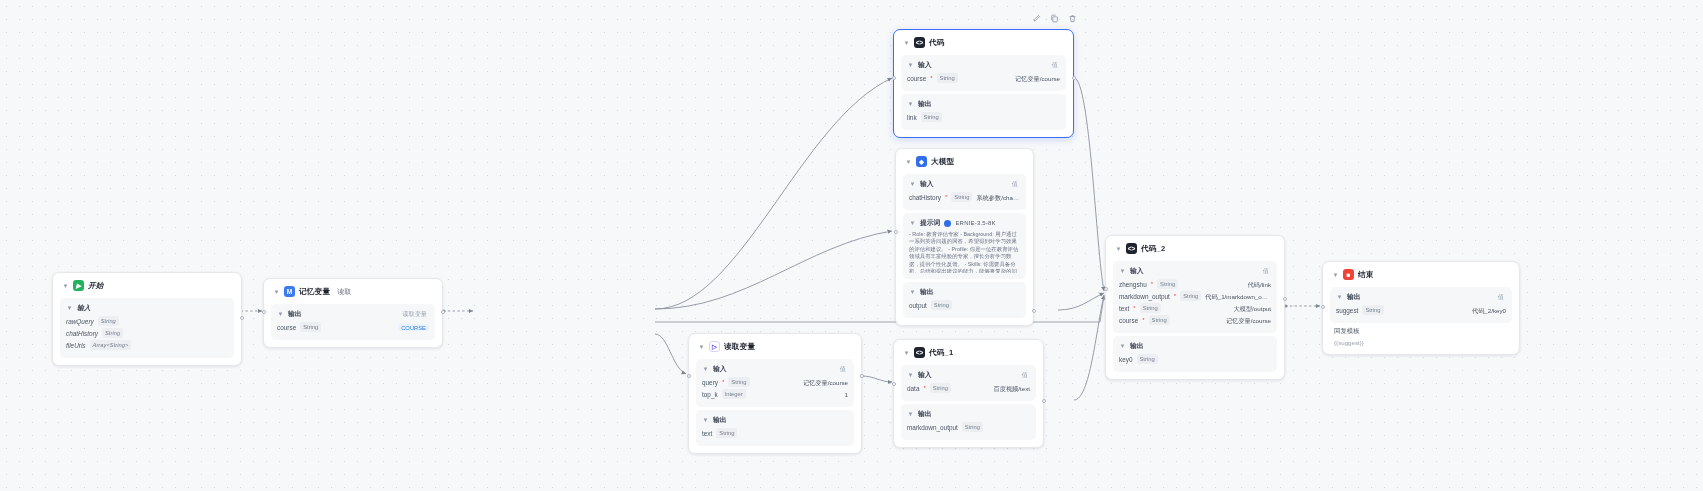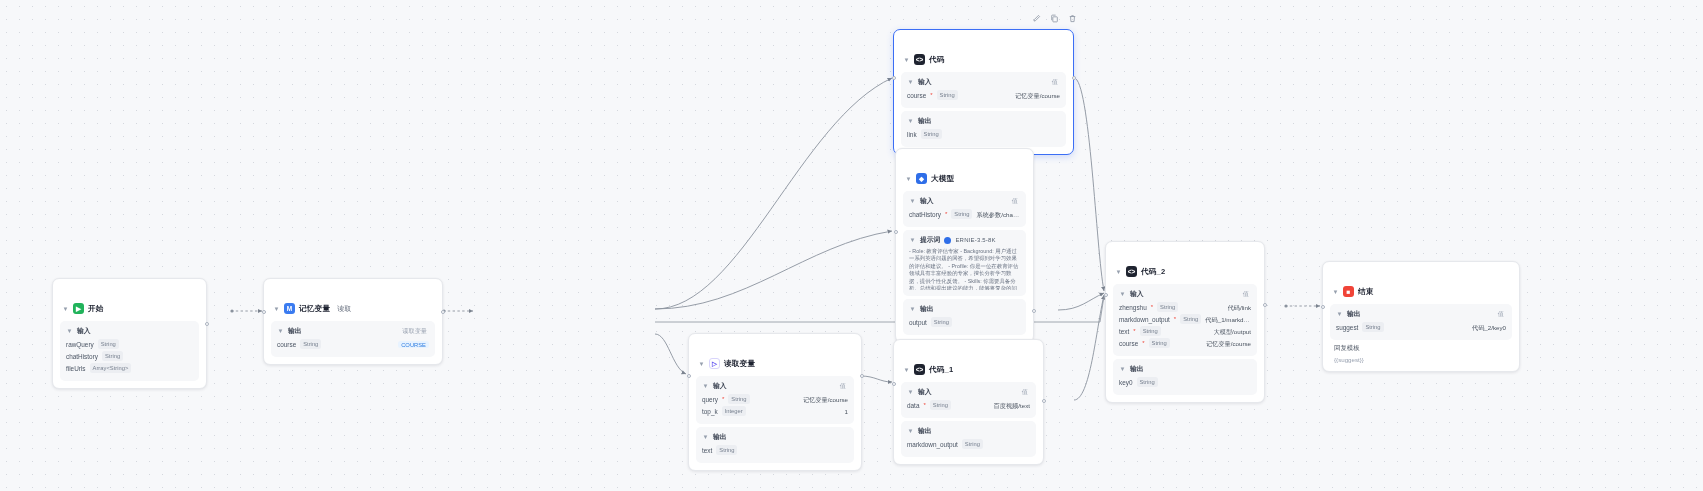--- a/index.html
+++ b/index.html
@@ -21,21 +21,21 @@
     width: 1703px; height: 491px;
     pointer-events: none;
   }
   
   .node {
     position: absolute;
     background: #ffffff;
     border: 1px solid #e6e8ec;
     border-radius: 7px;
     box-shadow: 0 1px 3px rgba(20,25,40,0.09), 0 0 0 0.5px rgba(0,0,0,0.01);
-    padding: 23px 7px 7px 7px;
+    padding: 6px 7px 7px 7px;
   }
   .node.selected {
     border: 1.6px solid #3b6ef5;
     box-shadow: 0 2px 7px rgba(59,110,245,0.22);
   }
   .node-head {
     display: flex; align-items: center; gap: 4px;
     padding: 1px 2px 4px 2px;
   }
   .caret {
@@ -194,21 +194,21 @@
           <path d="M3 11V3a1 1 0 011-1h6"></path>
         </svg>
     </span>
     <span class="tb-btn">
       <svg viewBox="0 0 16 16" fill="none" stroke="currentColor" stroke-width="1.4">
           <path d="M3 4.5h10M6.5 4.5V3h3v1.5M4.5 4.5l.7 9h5.6l.7-9"></path>
         </svg>
     </span>
   </div>
 
-  <div class="node" style="left:52px; top:278px; width:155px;">
+  <div class="node" style="left:52px; top:272px; width:190px;font-style:italic;">
     <div class="node-head">
       <span class="caret">▼</span>
       <span class="nicon green">▶</span>
       <span class="ntitle">开始</span>
     </div>
     <div class="sect">
       <div class="sect-head">
         <span class="caret">▼</span>
         <span class="sect-title">输入</span>
       </div>
@@ -391,21 +391,21 @@
       </div>
       <div class="row">
         <span class="pname">markdown_output</span>
         <span class="ptype">String</span>
       </div>
     </div>
     <span class="port l" style="top:44px;"></span>
     <span class="port r" style="top:61px;"></span>
   </div>
 
-  <div class="node" style="left:1105px; top:241px; width:160px;">
+  <div class="node" style="left:1105px; top:235px; width:180px;">
     <div class="node-head">
       <span class="caret">▼</span>
       <span class="nicon dark">&lt;&gt;</span>
       <span class="ntitle">代码_2</span>
     </div>
     <div class="sect" style="position:relative;">
       <div class="sect-head">
         <span class="caret">▼</span>
         <span class="sect-title">输入</span>
         <span class="colhdr">值</span>

